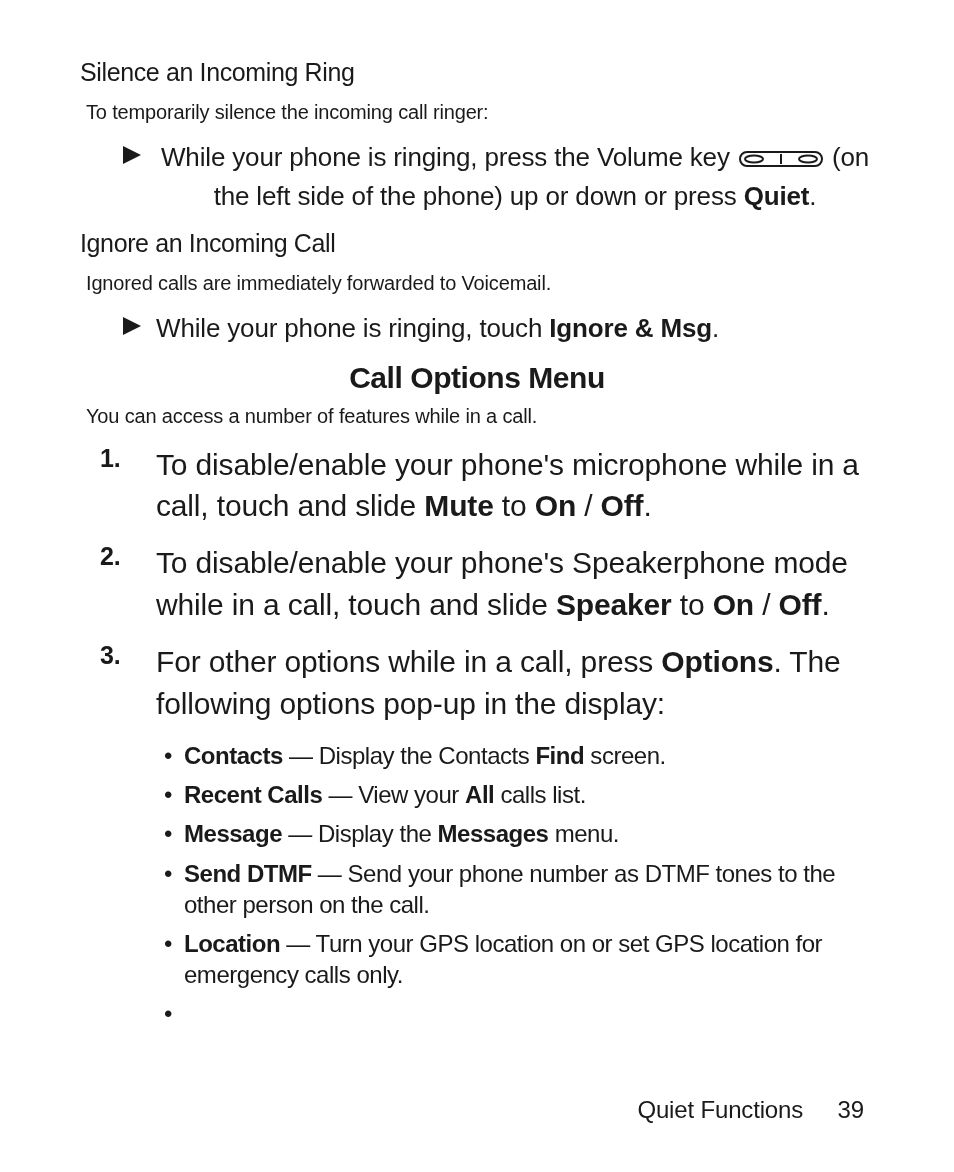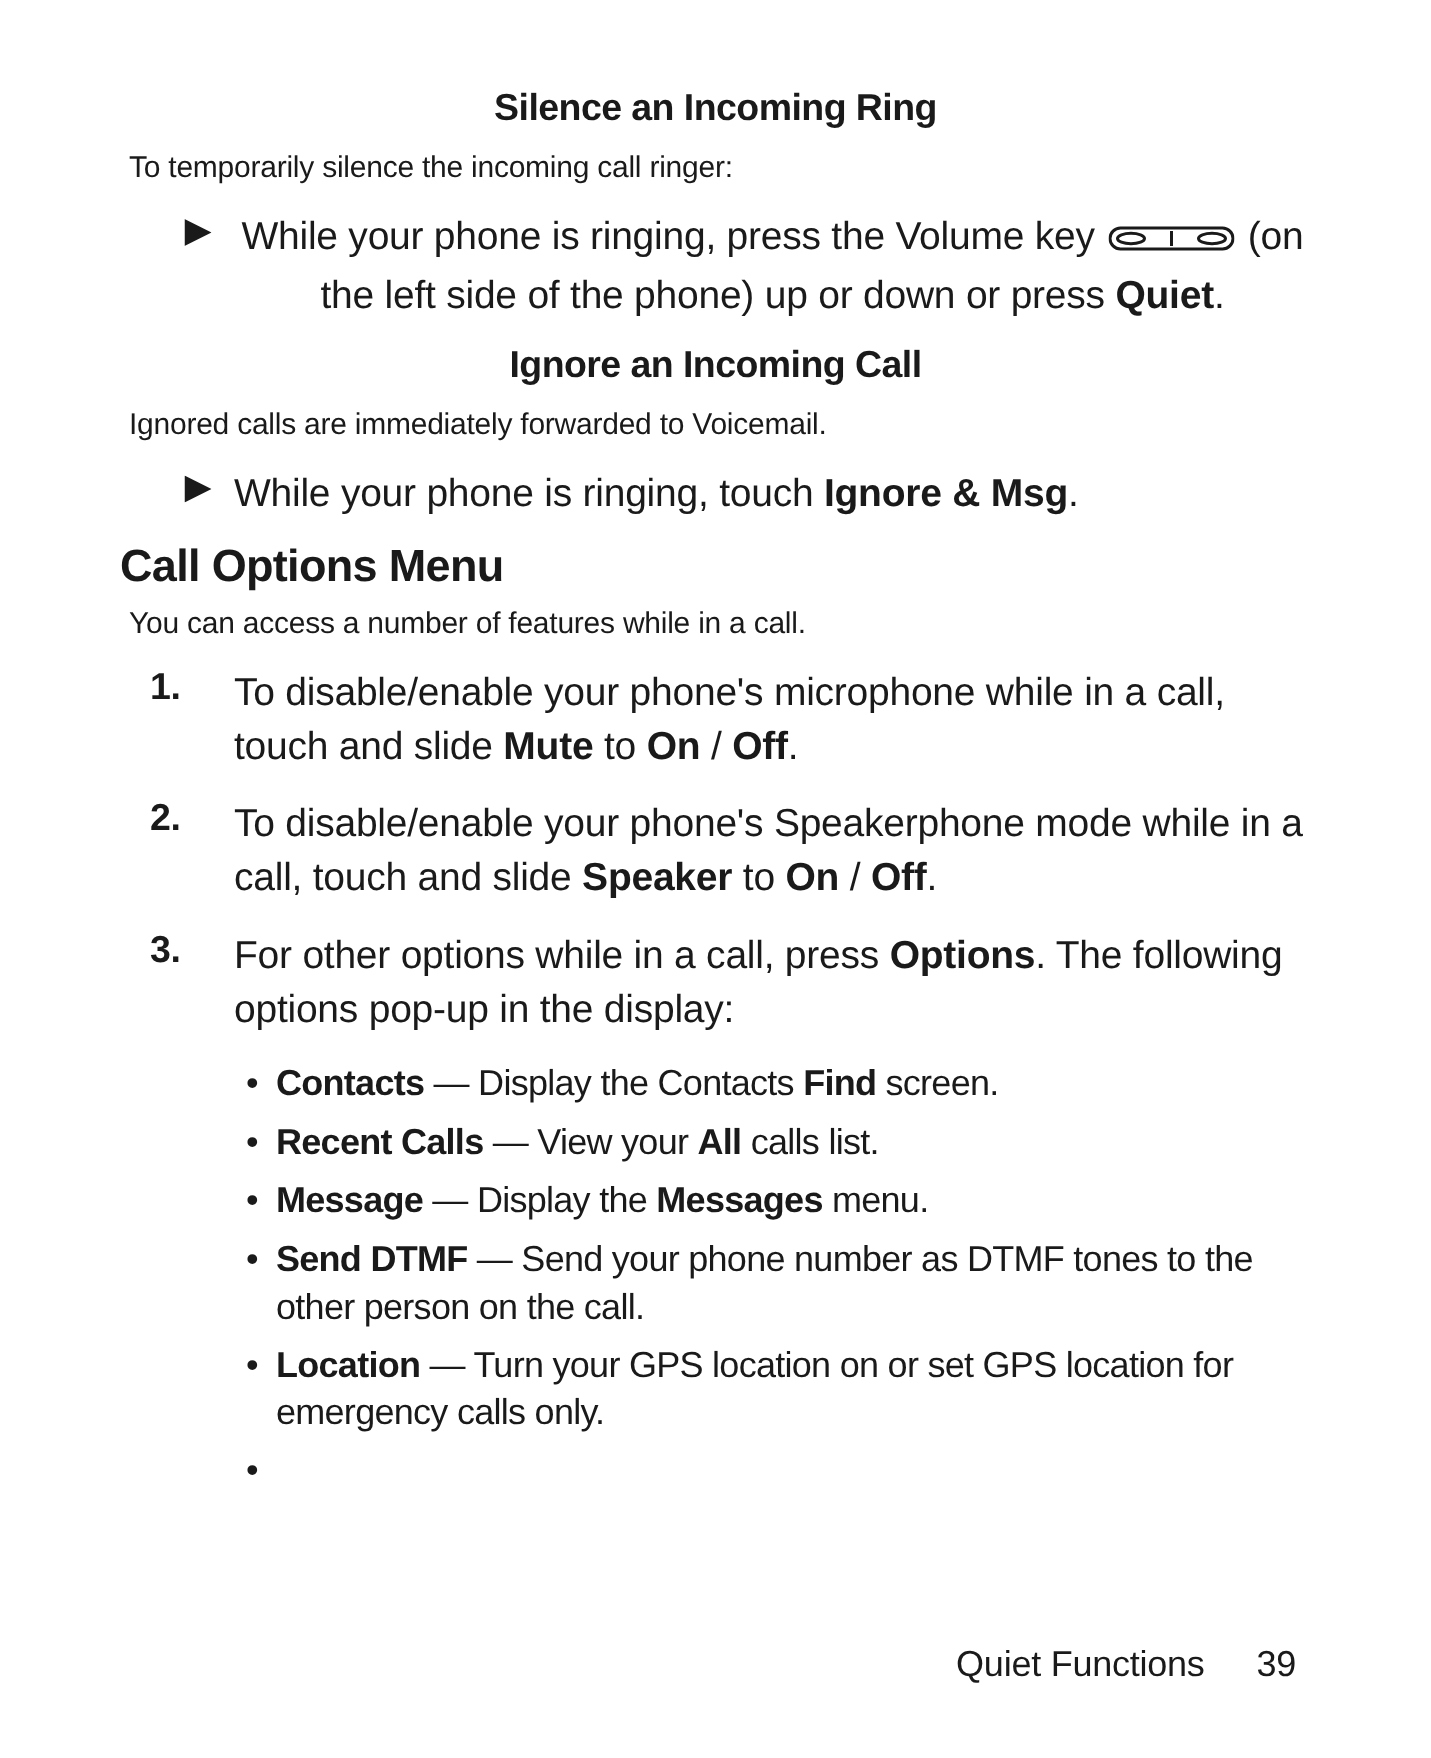--- a/index.html
+++ b/index.html
@@ -9,33 +9,33 @@
     color:#1a1a1a;
     background:#fff;
     box-sizing:border-box;
     padding:50px 80px 40px 80px;
     position:relative;
     letter-spacing:-0.01em;
   }
   h3{
     font-family:Arial,Helvetica,sans-serif;
     font-stretch:condensed;
-    font-weight:700;
+    font-weight:400;
     font-size:25px;
     margin:8px 0 12px 0;
     letter-spacing:-0.015em;
-    text-align:center;
   }
   h2{
     font-family:Arial,Helvetica,sans-serif;
     font-stretch:condensed;
     font-weight:900;
     font-size:30px;
     margin:14px 0 4px 0;
     letter-spacing:-0.015em;
+    text-align:center;
   }
   p.body{
     font-size:20px;
     line-height:1.35;
     margin:8px 0 14px 6px;
     font-weight:400;
   }
   .tri-item{
     display:flex;
     margin:4px 0 14px 28px;
@@ -61,21 +61,21 @@
     margin:0 0 16px 20px;
   }
   ol.num>li .n{
     flex:0 0 56px;
     font-weight:700;
     font-size:25px;
     font-family:Arial,Helvetica,sans-serif;
     font-stretch:condensed;
   }
   ol.num>li .txt{
-    font-size:26px;
+    font-size:30px;
     line-height:1.38;
   }
   ul.opts{
     list-style:none;
     padding:0;margin:8px 0 0 0;
   }
   ul.opts>li{
     display:flex;
     margin:0 0 8px 84px;
     font-size:24px;

